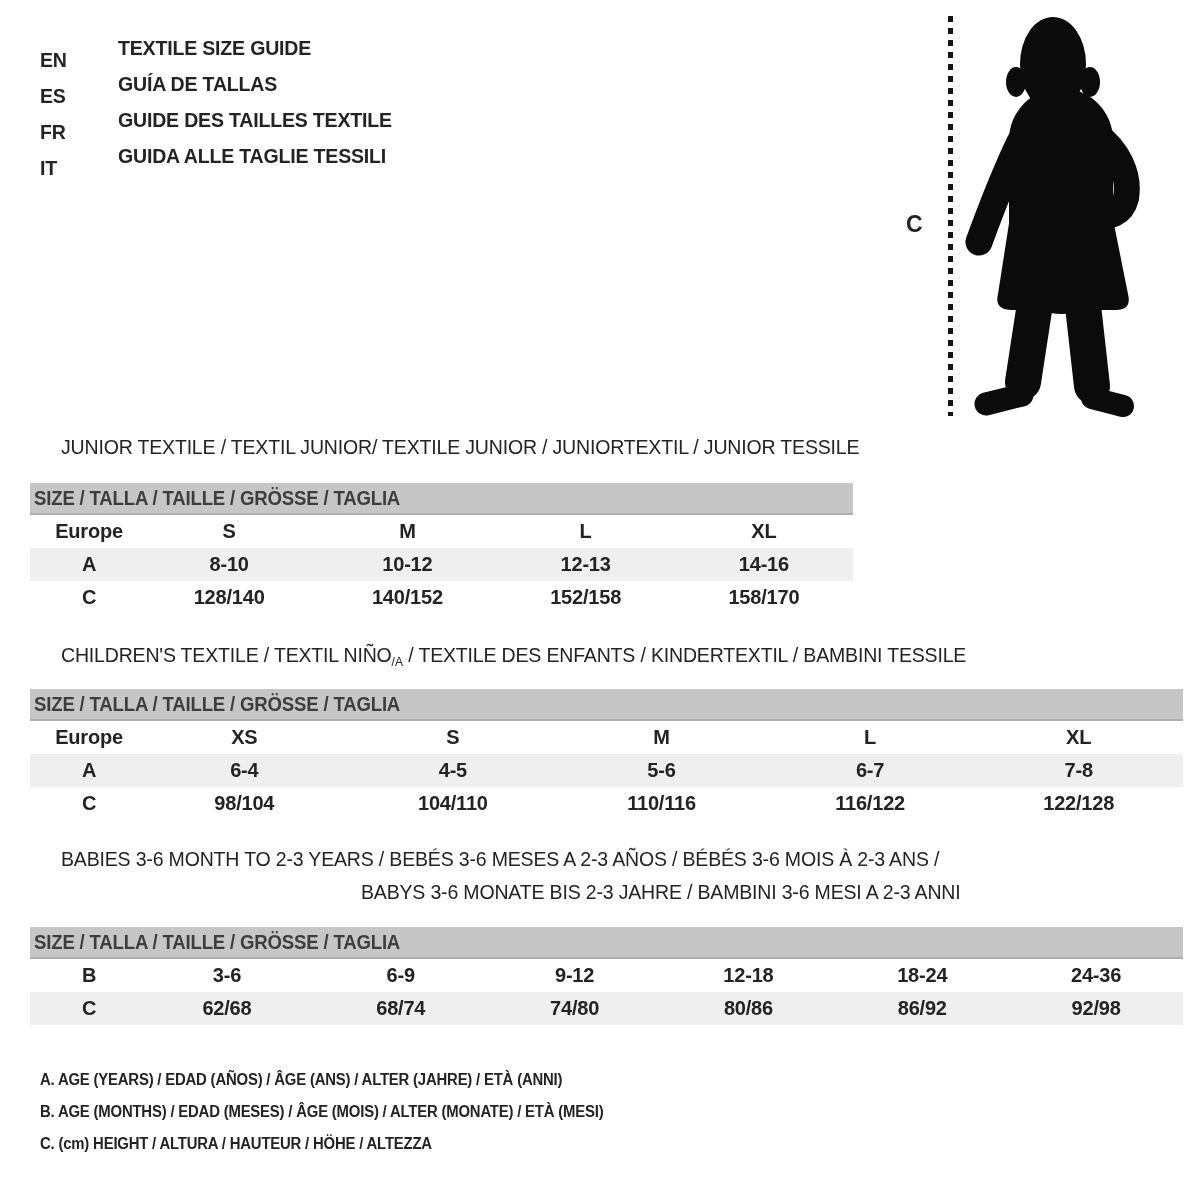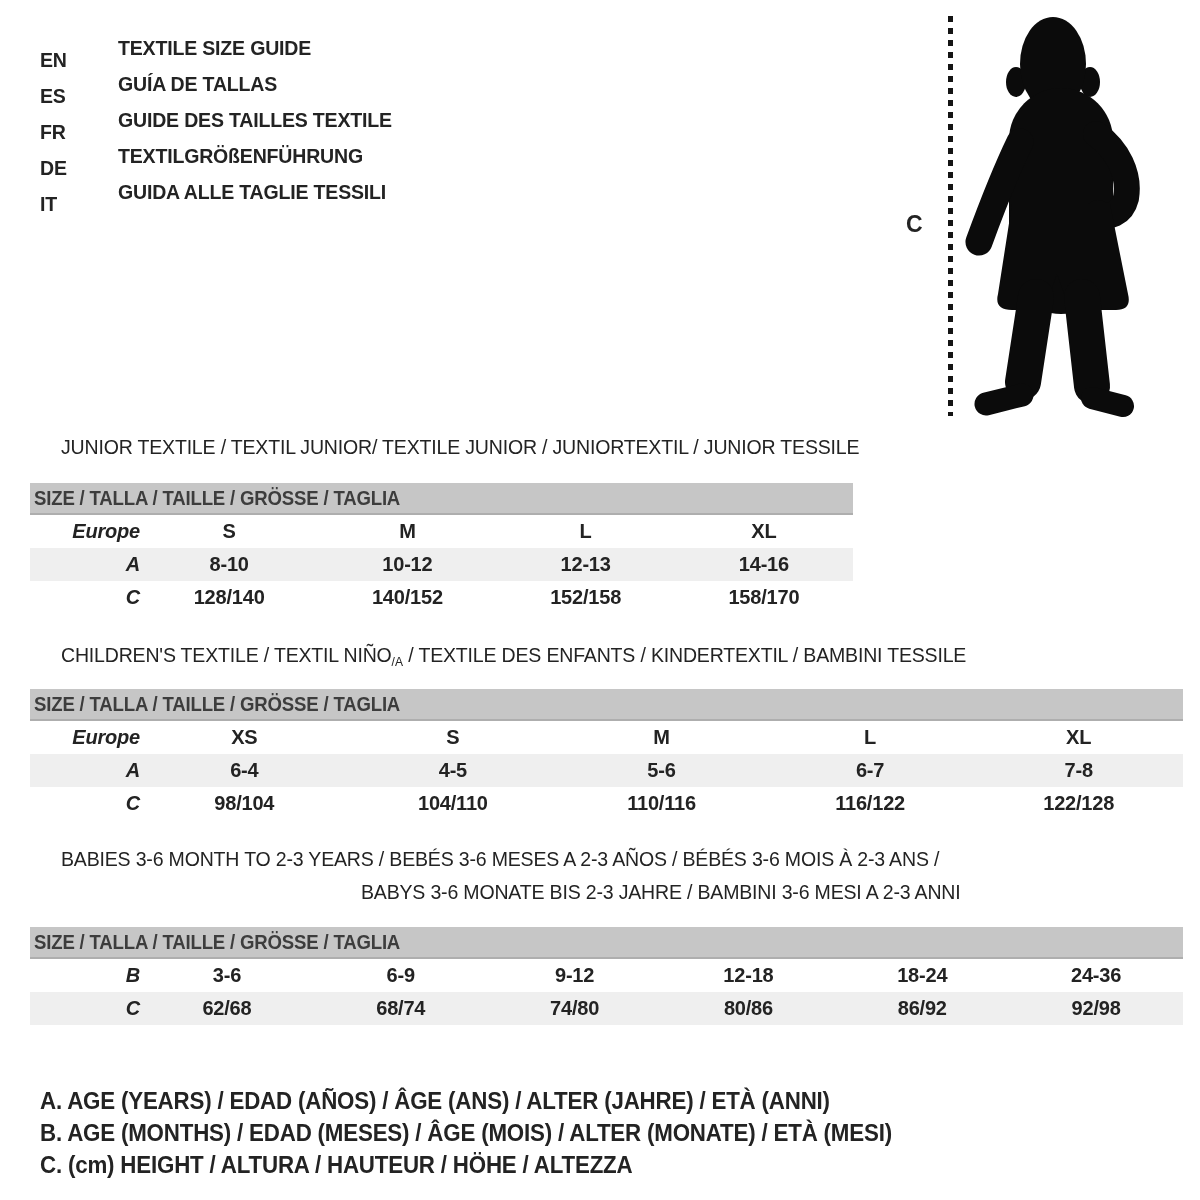--- a/index.html
+++ b/index.html
@@ -46,45 +46,41 @@
   .tbl-babies{top:927px;width:1153px;}
   .size-bar{
     height:32px;background:var(--bar-bg);border-bottom:2px solid var(--bar-border);
     display:flex;align-items:center;padding-left:4px;color:var(--bar-text);
   }
   .row{display:grid;height:33px;align-items:center;}
   .row.alt{background:var(--row-alt-bg);}
   .tbl-junior .row{grid-template-columns:110px repeat(4,1fr);}
   .tbl-children .row{grid-template-columns:110px repeat(5,1fr);}
   .tbl-babies .row{grid-template-columns:110px repeat(6,1fr);}
-  .row-label{text-align:right;padding-left:8px;font-style:italic;}
+  .row-label{text-align:center;padding-left:8px;}
   .cell{text-align:center;}
 
   
-  .notes{position:absolute;left:40px;top:1064px;font-weight:700;font-size:24px;letter-spacing:-0.2px;line-height:32px;margin-top:21px;}
+  .notes{position:absolute;left:40px;top:1064px;font-weight:700;font-size:16px;letter-spacing:-0.2px;line-height:32px;}
 </style>
 </head>
 <body>
 
 <div class="languages">
   <div class="lang-row">
     <span class="lang-code"><span class="cond">EN</span></span>
     <span class="lang-title"><span class="cond">TEXTILE SIZE GUIDE</span></span>
   </div>
   <div class="lang-row">
     <span class="lang-code"><span class="cond">ES</span></span>
     <span class="lang-title"><span class="cond">GUÍA DE TALLAS</span></span>
   </div>
   <div class="lang-row">
     <span class="lang-code"><span class="cond">FR</span></span>
     <span class="lang-title"><span class="cond">GUIDE DES TAILLES TEXTILE</span></span>
-  </div>
-  <div class="lang-row">
-    <span class="lang-code"><span class="cond">DE</span></span>
-    <span class="lang-title"><span class="cond">TEXTILGRÖßENFÜHRUNG</span></span>
   </div>
   <div class="lang-row">
     <span class="lang-code"><span class="cond">IT</span></span>
     <span class="lang-title"><span class="cond">GUIDA ALLE TAGLIE TESSILI</span></span>
   </div>
 </div>
 
 <div class="measure-line"></div>
 <div class="measure-label">C</div>
 <svg class="figure-svg" width="182" height="406" viewBox="0 0 182 406" aria-hidden="true">

